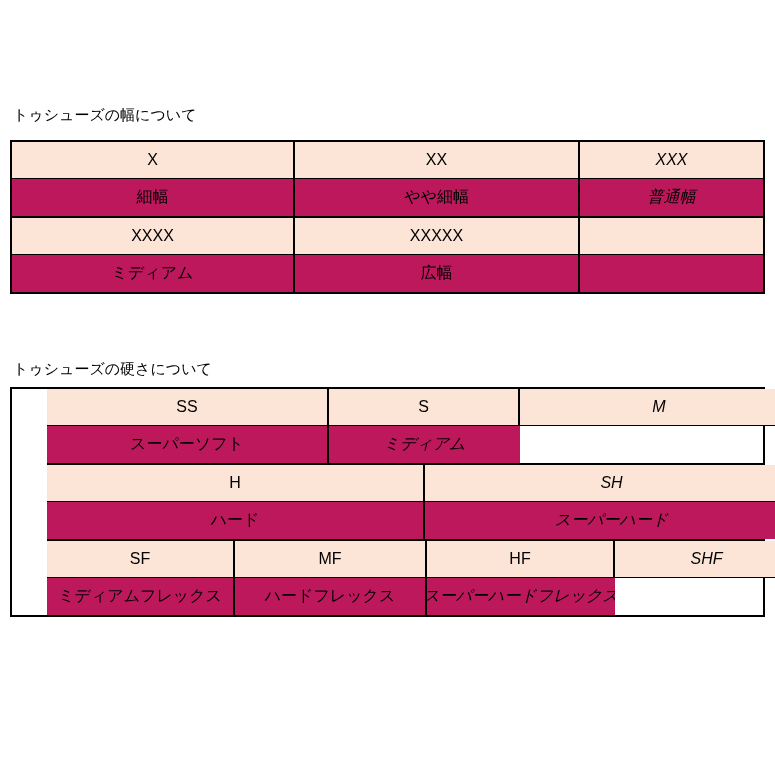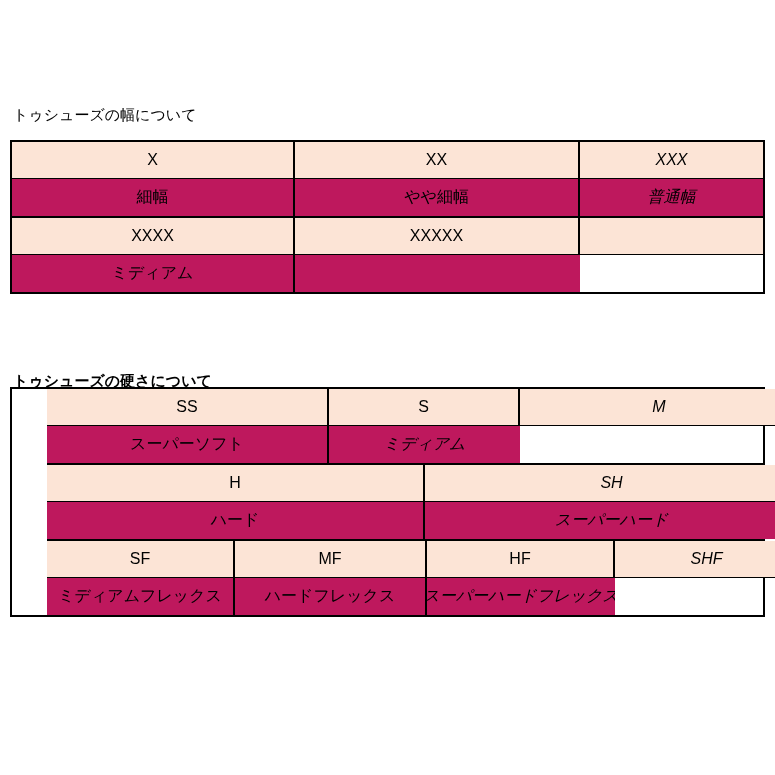--- a/index.html
+++ b/index.html
@@ -17,21 +17,21 @@
     overflow: hidden;
   }
   .sec-title {
     position: absolute;
     left: 13px;
     font-size: 15px;
     line-height: 18px;
     white-space: nowrap;
   }
   .sec-title.t1 { top: 106px; }
-  .sec-title.t2 { top: 372px; font-weight: bold; }
+  .sec-title.t2 { top: 360px; }
 
   .tbl {
     position: absolute;
     left: 10px;
     width: 755px;
     border: 2px solid #000000;
     box-sizing: border-box;
     background: #ffffff;
   }
   .tbl.t1 { top: 140px; }
@@ -93,20 +93,21 @@
       </div>
     </div>
     <div class="band">
       <div class="row code g-w3">
         <div class="cell">XXXX</div>
         <div class="cell">XXXXX</div>
         <div class="cell"></div>
       </div>
       <div class="row desc g-w3">
         <div class="cell">ミディアム</div>
+        <div class="cell">広幅</div>
         <div class="cell"></div>
       </div>
     </div>
   </div>
 
   <div class="sec-title t2">トゥシューズの硬さについて</div>
 
   <div class="tbl t2">
     <div class="band">
       <div class="row code g-h3">

